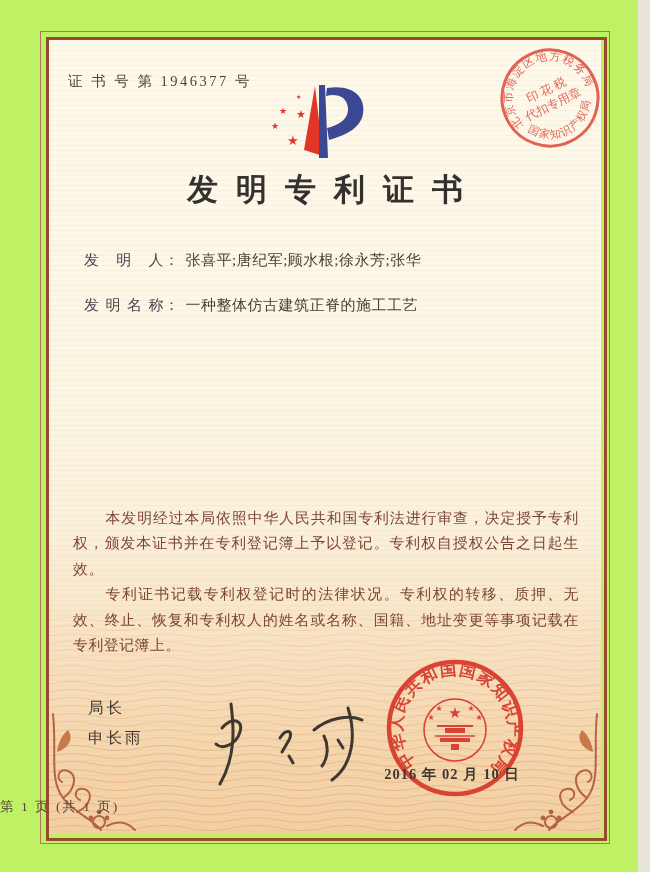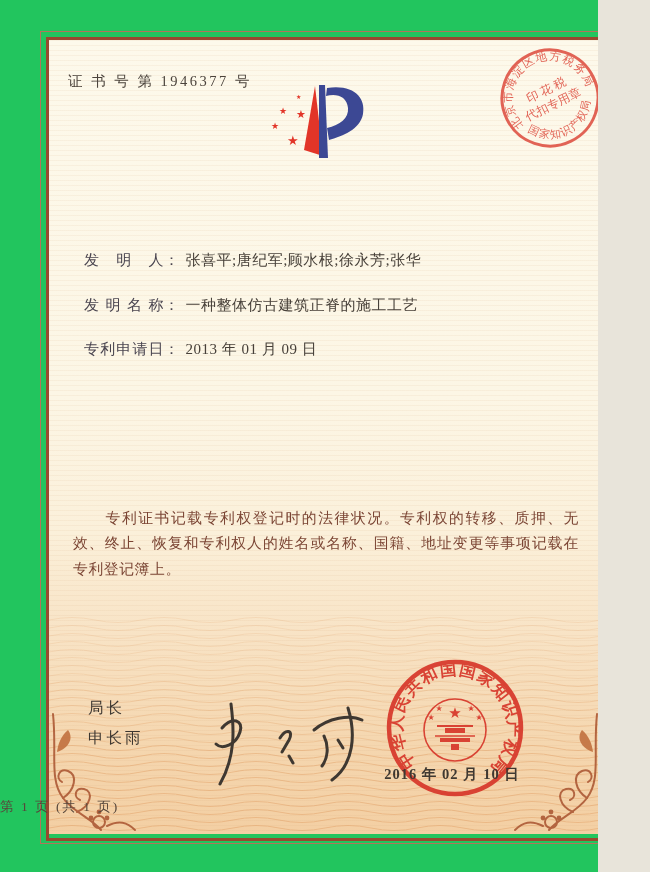--- a/index.html
+++ b/index.html
@@ -1,19 +1,20 @@
 <!DOCTYPE html>
 <html><head>
 <meta charset="utf-8">
 <style>
   html,body{margin:0;padding:0;background:#e8e4da;}
   .page{
     position:relative;width:598px;height:872px;overflow:hidden;
-    background:#22c55e;
+    background:#bef264;
     font-family:"Liberation Serif","DejaVu Serif",serif;
+    padding-left:40px;
   }
   
   .paper{
     position:absolute;left:49px;top:40px;width:552px;height:794px;
     background:linear-gradient(180deg,#fdf9eb 0%,#fcf6e5 45%,#fbf0da 62%,#f8e3c5 75%,#f5d7b0 88%,#f3cfa3 100%);
   }
   .paper::before{
     content:"";position:absolute;inset:0;
     background:repeating-linear-gradient(180deg,rgba(213,164,118,.10) 0 1px,rgba(255,255,255,0) 1px 5px);
     pointer-events:none;
@@ -96,34 +97,33 @@
     <text x="40" y="15" font-size="6" fill="#e23528">★</text>
     <text x="23" y="30" font-size="9" fill="#e23528">★</text>
     <text x="40" y="34" font-size="11" fill="#e23528">★</text>
     <text x="15" y="45" font-size="9" fill="#e23528">★</text>
     <text x="31" y="61" font-size="13" fill="#e23528">★</text>
     <polygon points="59,2 67,72 48,66" fill="#e23528"></polygon>
     <polygon points="63,1 69,1 72,74 63,74" fill="#3c4894"></polygon>
     <path d="M71 4 C98 0 110 14 107 30 C104 46 86 52 73 56 L71 44 C84 41 93 34 92 24 C91 12 80 9 70 12 Z" fill="#3c4894"></path>
   </svg>
 
+  <div class="title abs z4">发明专利证书</div>
 
   <div class="fields abs z4">
     <div class="field">
       <span class="flabel">发明人</span><span class="fcolon">：</span><span>张喜平;唐纪军;顾水根;徐永芳;张华</span>
     </div>
     <div class="field">
       <span class="flabel">发明名称</span><span class="fcolon">：</span><span>一种整体仿古建筑正脊的施工工艺</span>
     </div>
-    <div class="field">
-      <span class="flabel">专利申请日</span><span class="fcolon">：</span><span>2013 年 01 月 09 日</span>
-    </div>
   </div>
 
   <div class="body-text abs z4">
+    <p>本发明经过本局依照中华人民共和国专利法进行审查，决定授予专利权，颁发本证书并在专利登记簿上予以登记。专利权自授权公告之日起生效。</p>
     <p>专利证书记载专利权登记时的法律状况。专利权的转移、质押、无效、终止、恢复和专利权人的姓名或名称、国籍、地址变更等事项记载在专利登记簿上。</p>
   </div>
 
   <div class="signer abs z4">
     <div>局长</div>
     <div>申长雨</div>
   </div>
 
   <svg class="abs z4" style="left:192px;top:692px;" width="180" height="100" viewBox="0 0 180 100">
     <g fill="none" stroke="#3f3831" stroke-width="3" stroke-linecap="round">

